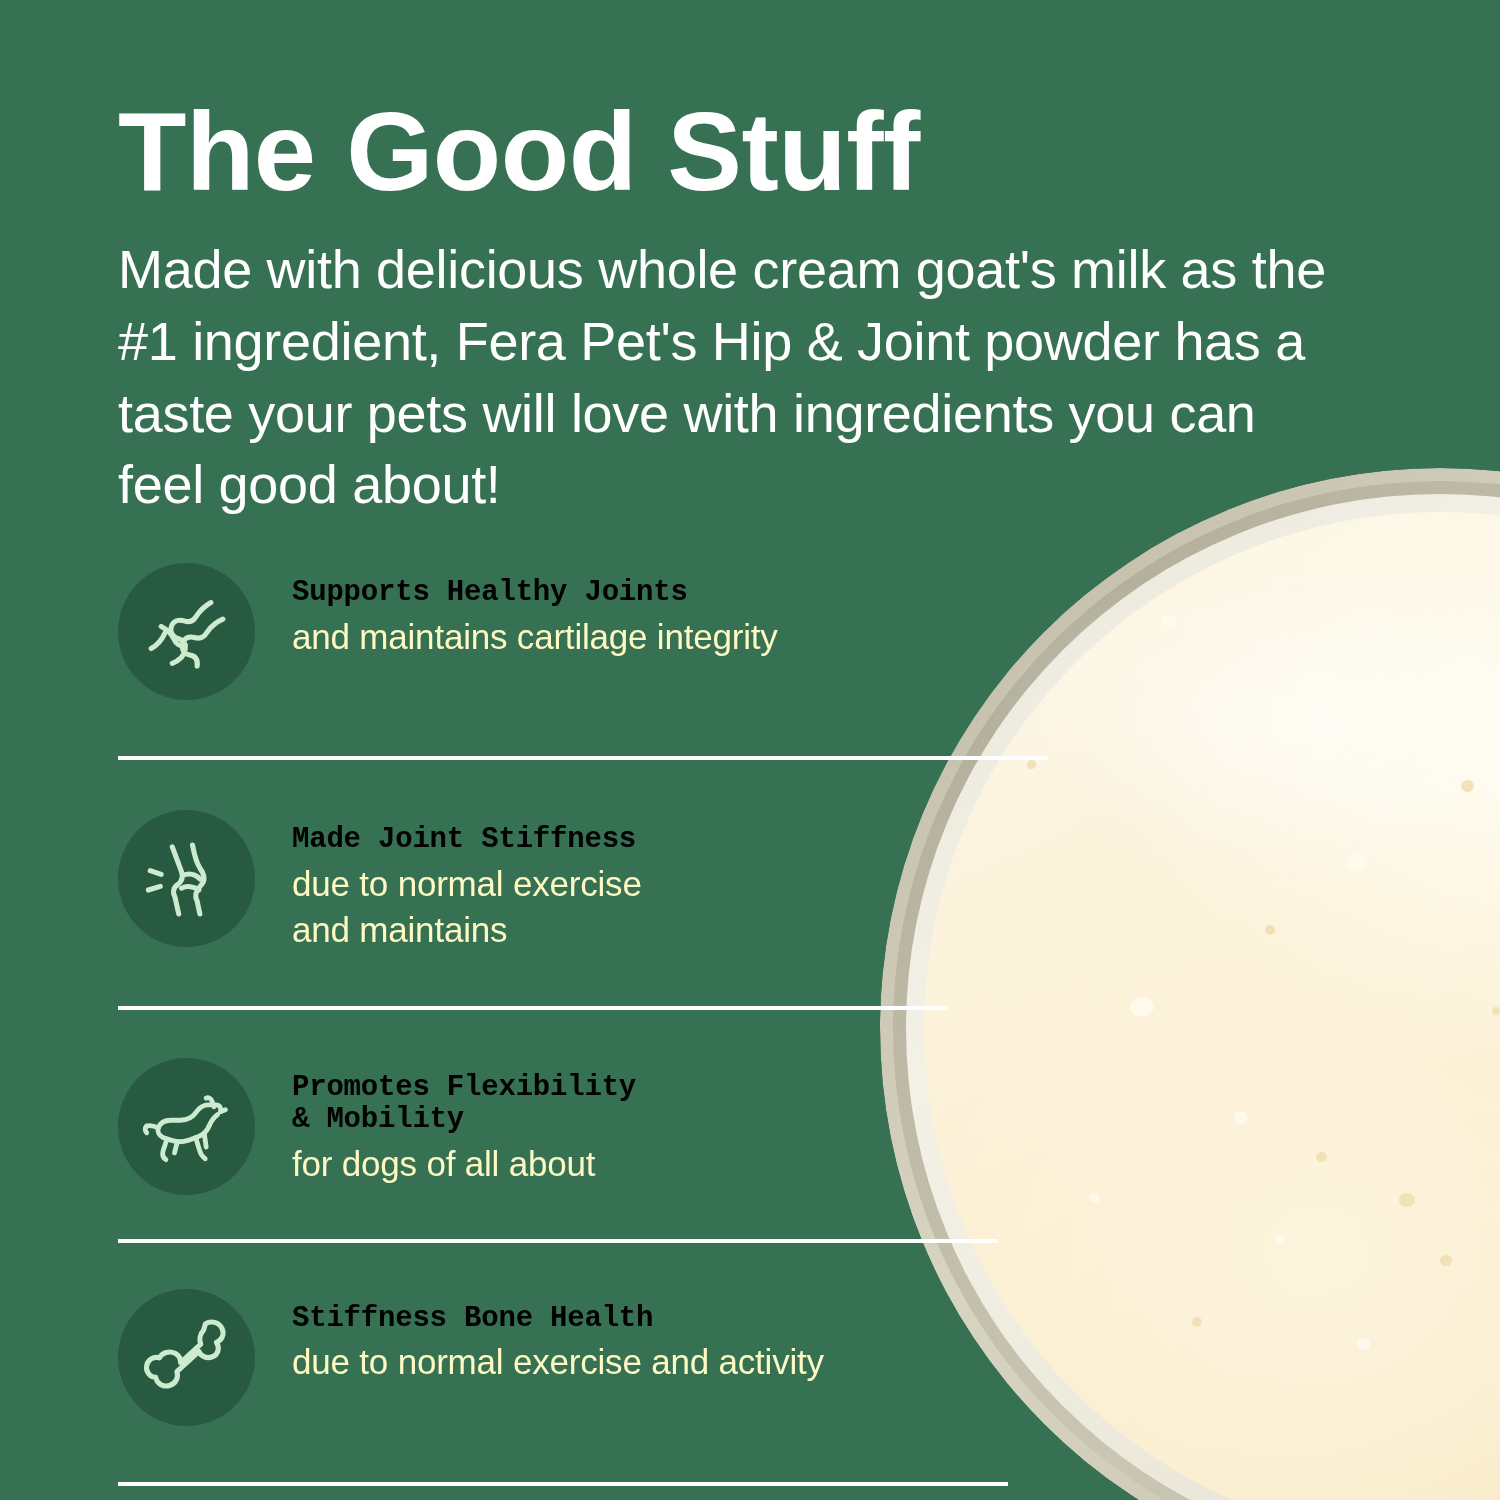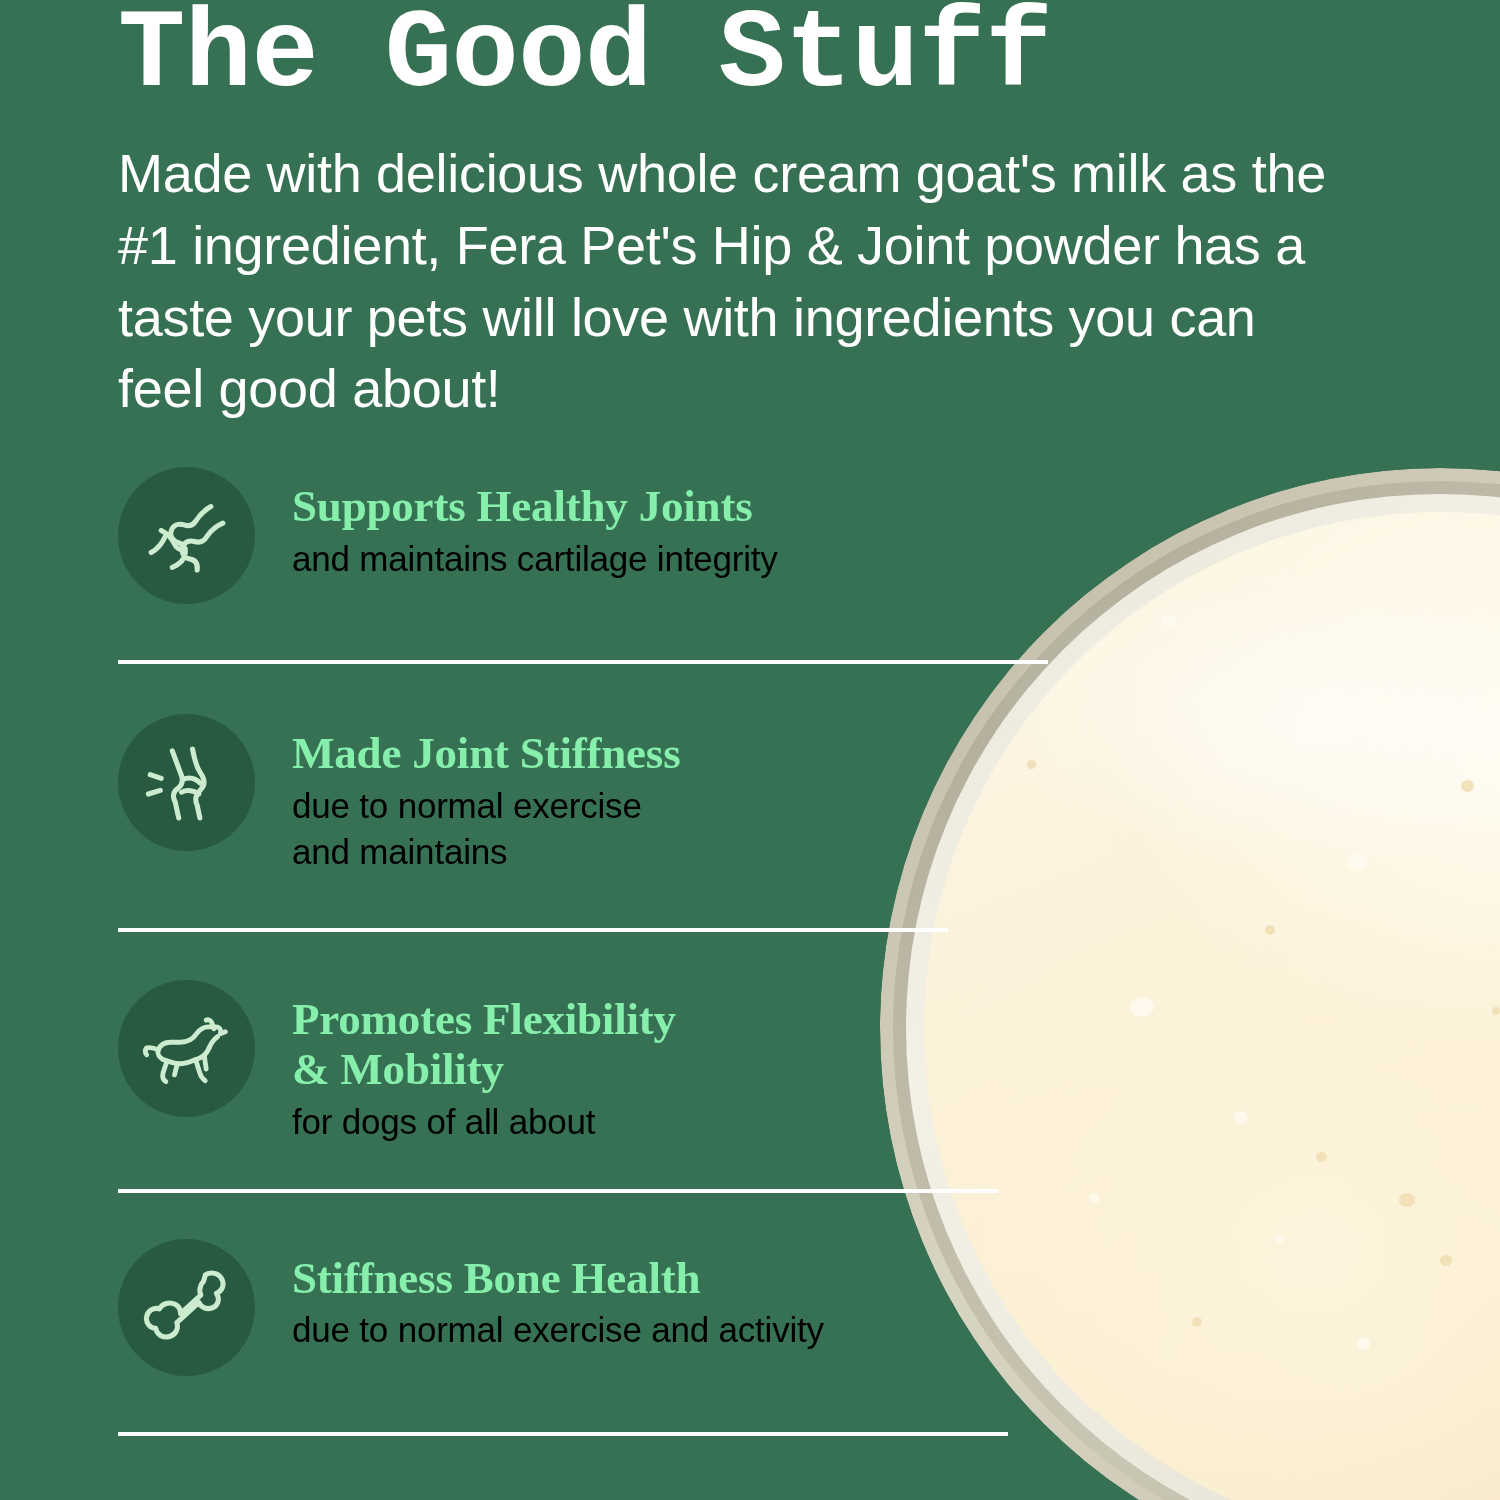--- a/index.html
+++ b/index.html
@@ -50,24 +50,25 @@
     filter:blur(14px);
   }
   .speck { position:absolute; border-radius:50%; background:#f0ddb0; opacity:.85; }
   .speck.lt { background:#fffaf0; }
 
   
   #content { position:relative; z-index:3; padding-left:118px; }
 
   #page-title {
     color:#ffffff;
-    font-family:Liberation Mono, monospace;
+    font-family:Liberation Sans, sans-serif;
     font-size:112px;
     line-height:1.0;
     letter-spacing:-0.5px;
+    padding-top:96px;
   }
 
   #intro-paragraph {
     color:#ffffff;
     font-size:54px;
     line-height:1.33;
     font-weight:400;
     letter-spacing:-0.3px;
     padding-top:26px;
     max-width:1215px;
@@ -86,29 +87,29 @@
     width:137px; height:137px;
     border-radius:50%;
     background:#275a40;
     display:flex; align-items:center; justify-content:center;
   }
   .feature-row .icon-badge svg { display:block; }
 
   .feature-text { padding-left:37px; padding-top:14px; }
 
   .feature-title {
-    color:#86efac;
-    font-family:Liberation Serif, serif;
-    font-size:45px;
+    color:#000000;
+    font-family:Liberation Mono, monospace;
+    font-size:29px;
     line-height:1.12;
     font-weight:700;
     letter-spacing:-0.2px;
   }
   .feature-sub {
-    color:#000000;
+    color:#fef9c3;
     font-size:35px;
     line-height:1.33;
     letter-spacing:-0.2px;
     padding-top:4px;
   }
 
   .divider {
     height:4px;
     background:#ffffff;
     margin-left:0;

